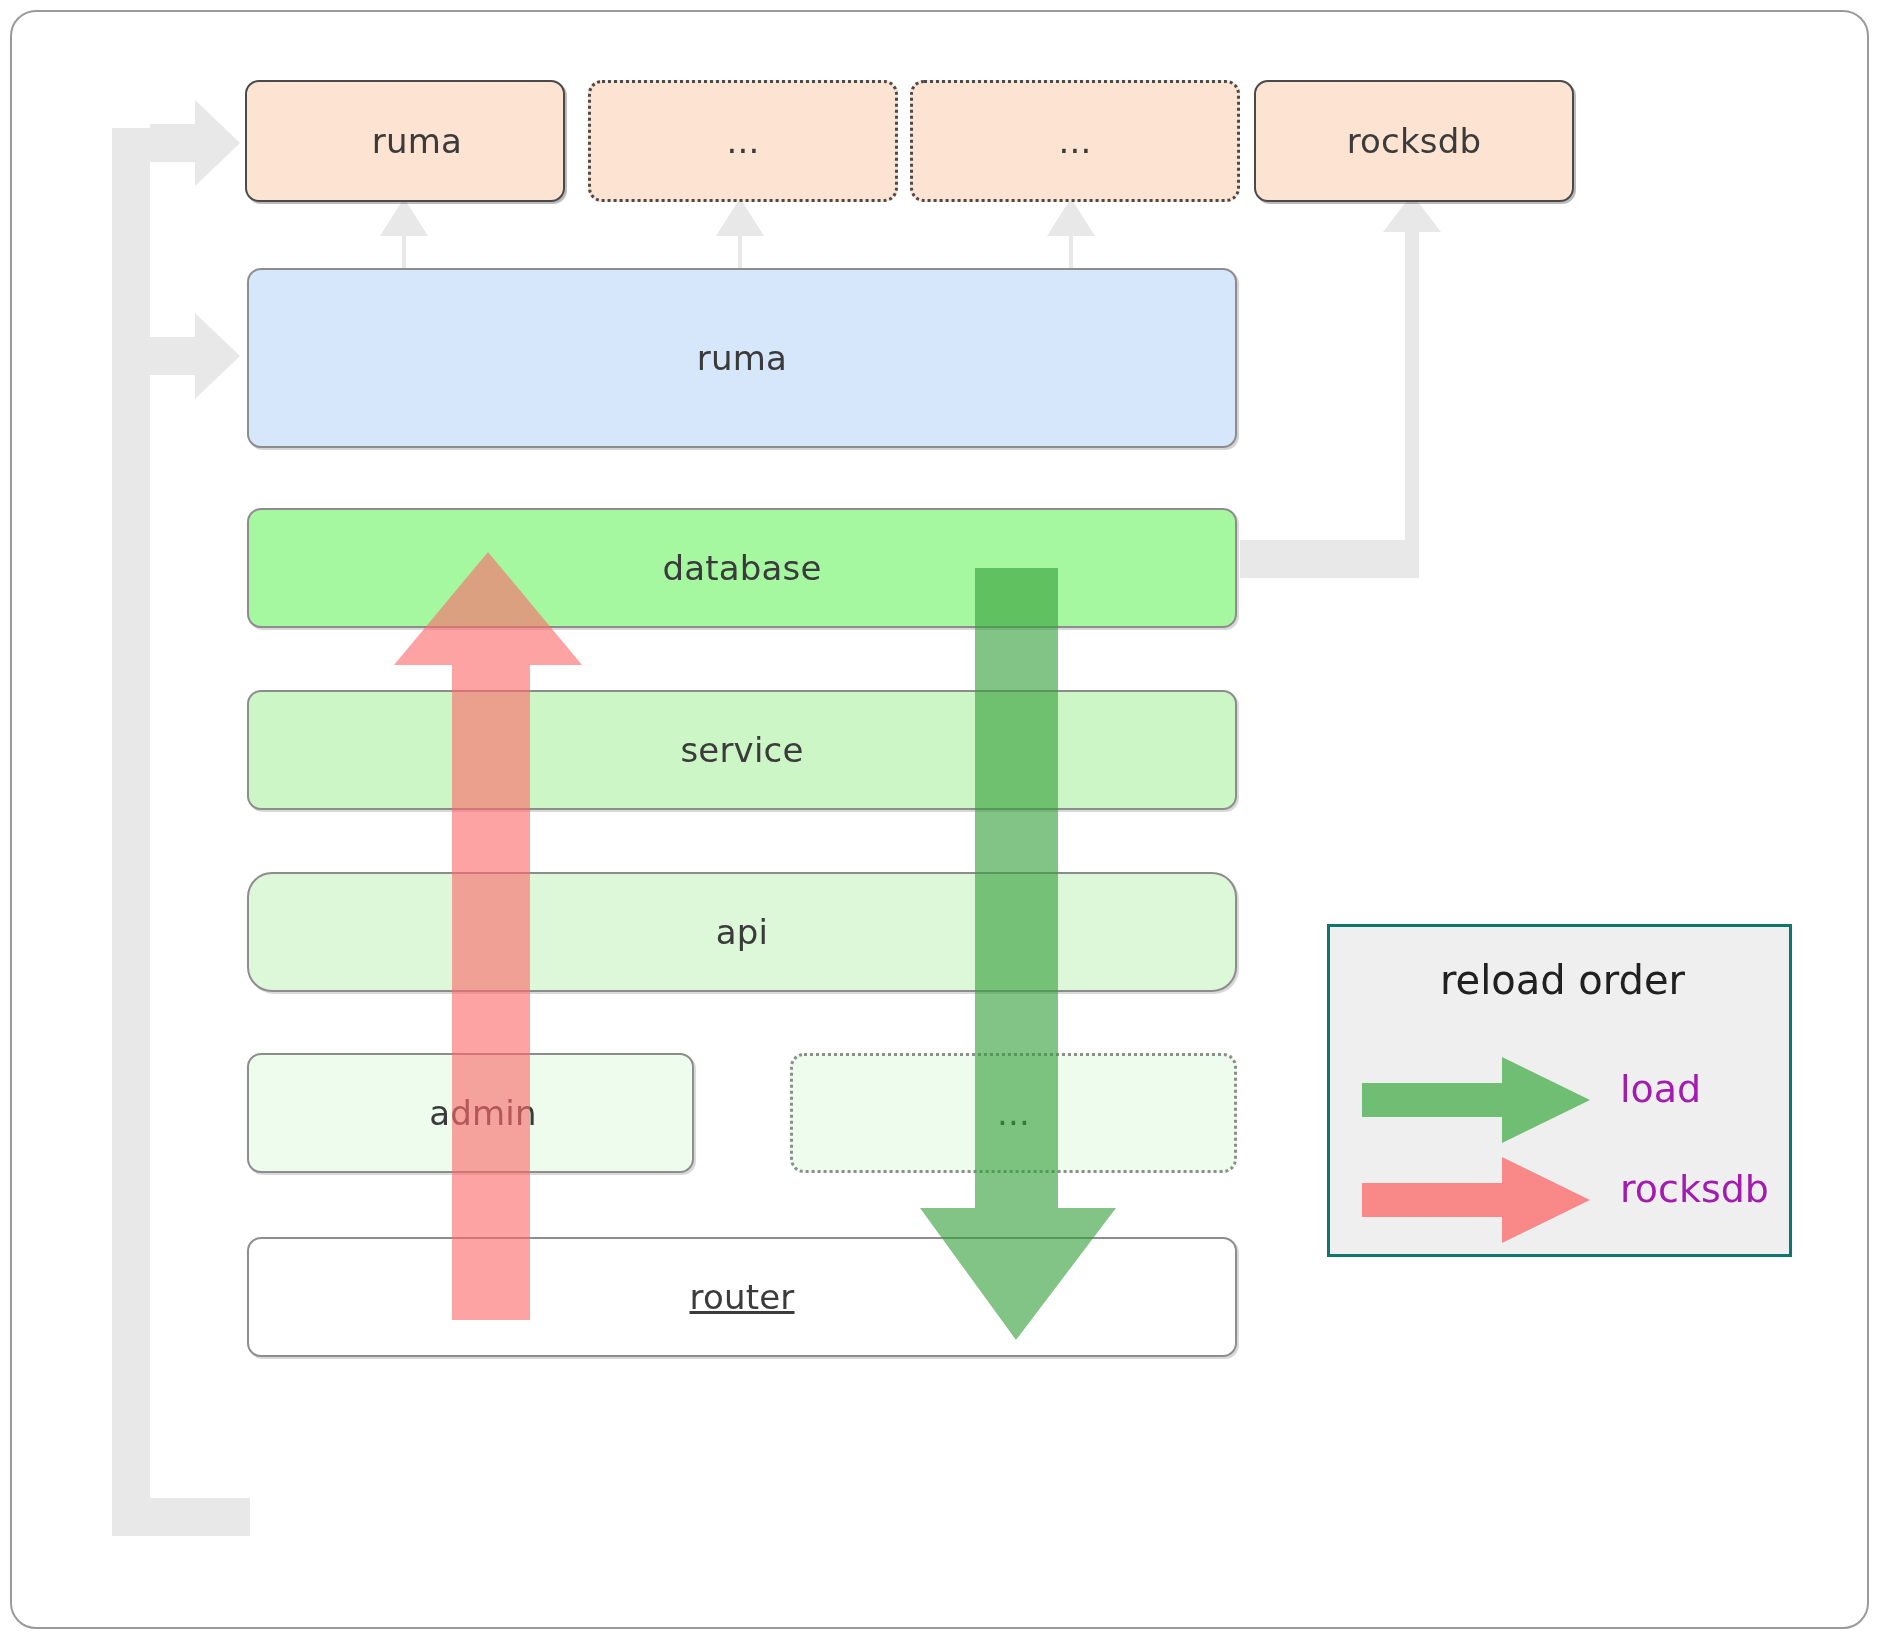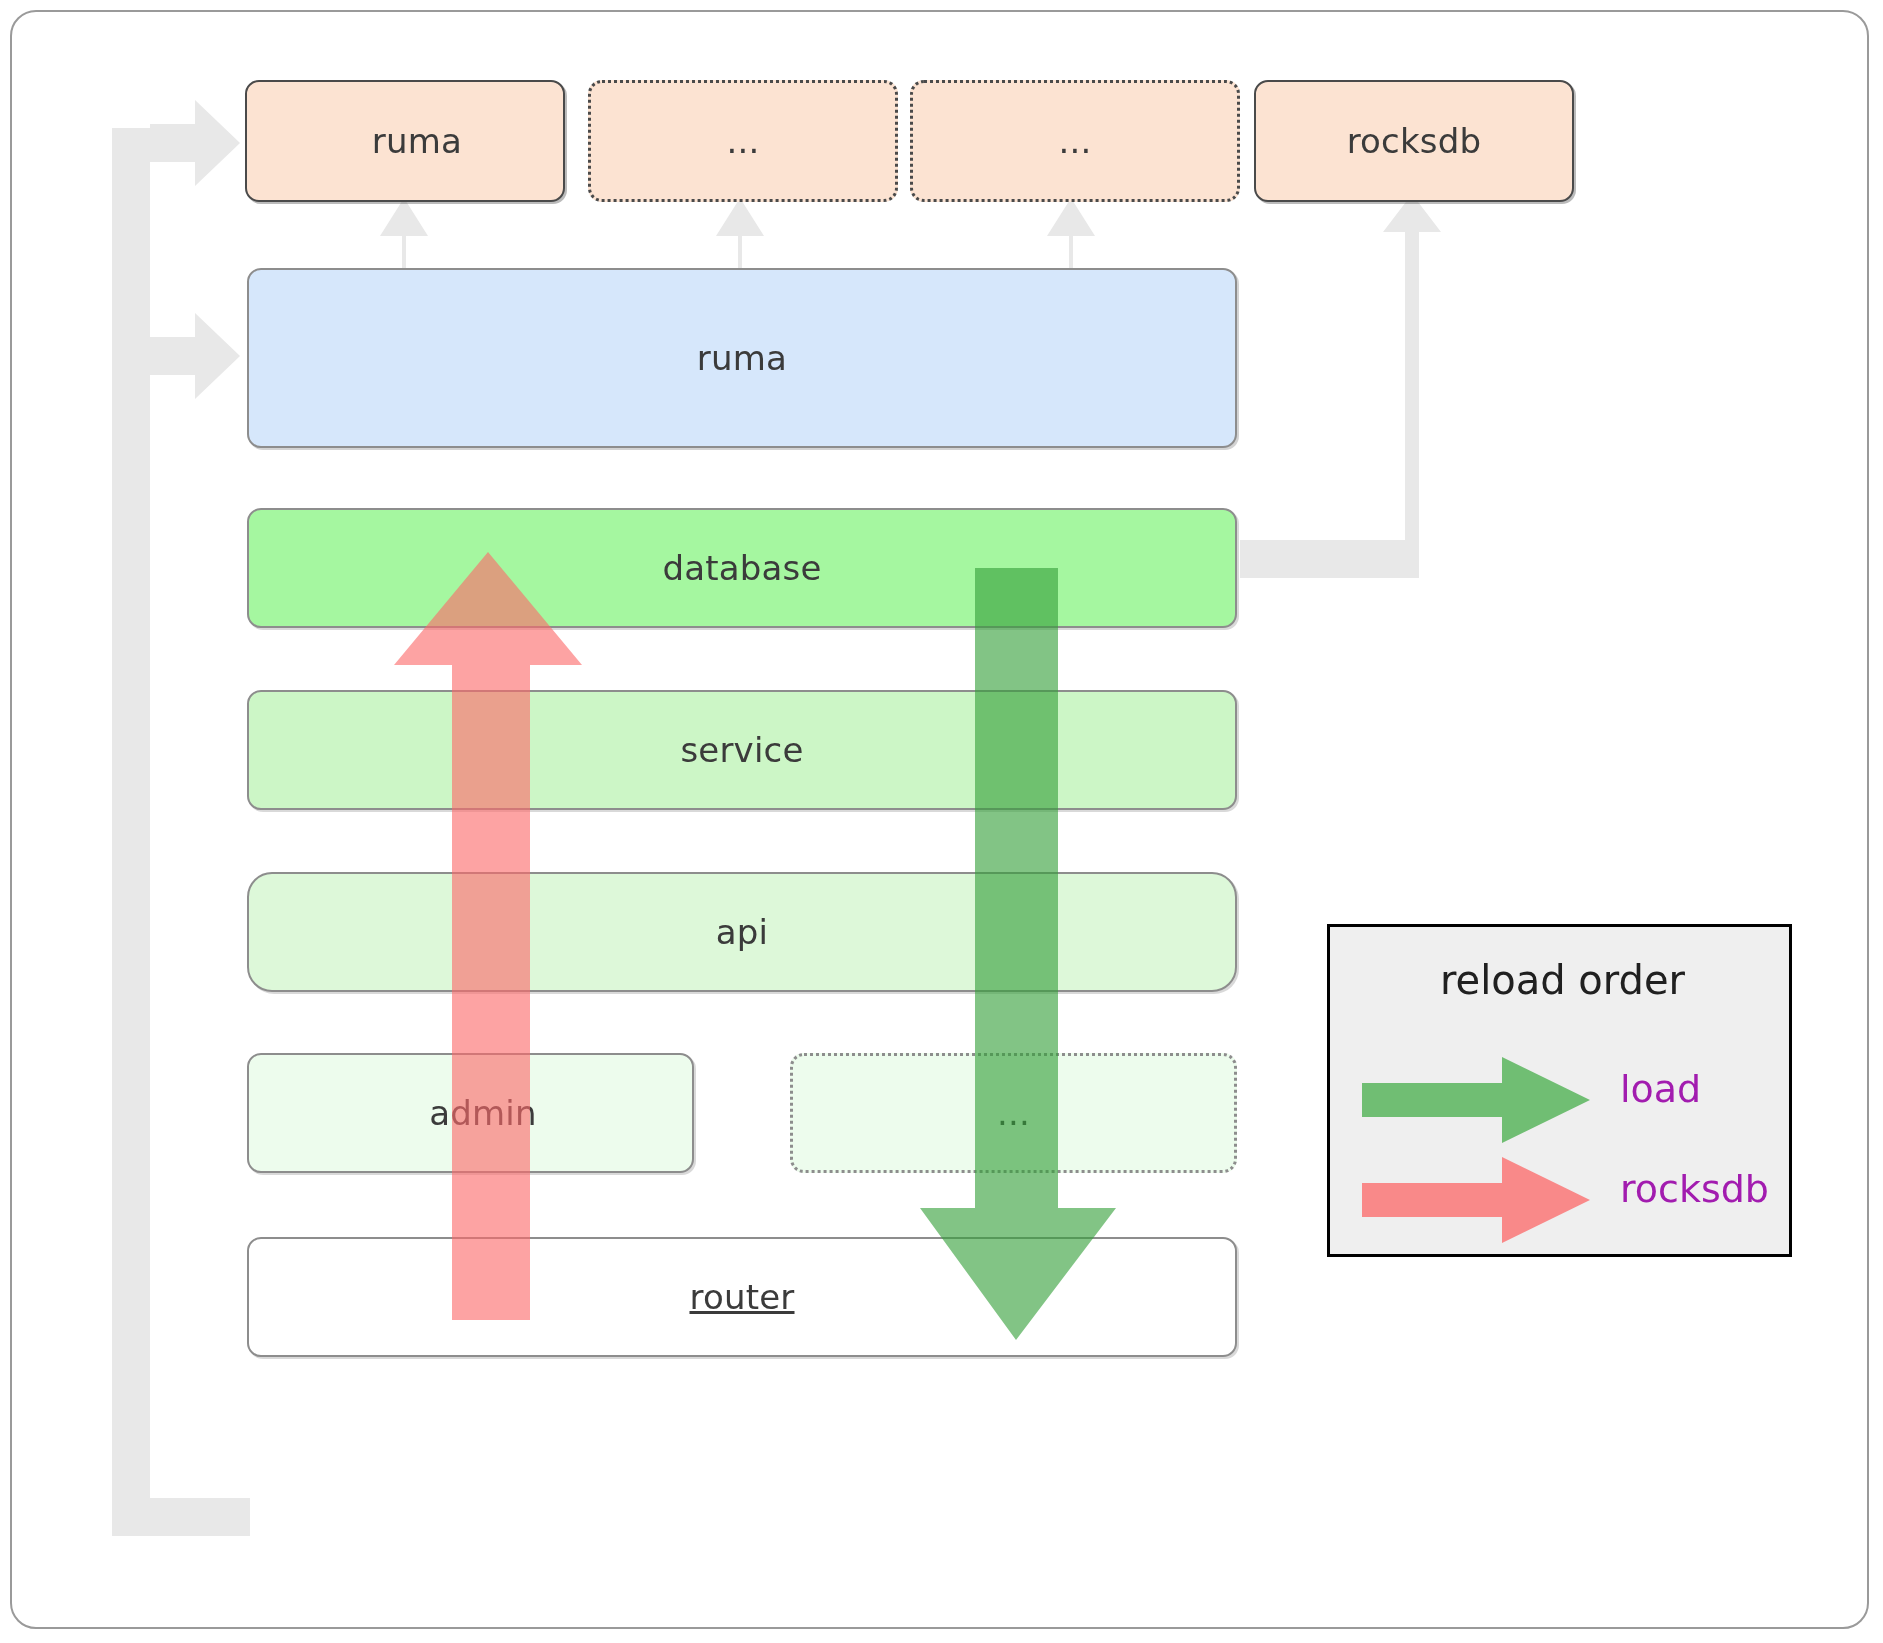--- a/index.html
+++ b/index.html
@@ -91,21 +91,21 @@
   }
 
   
   .legend {
     position: absolute;
     left: 1327px;
     top: 924px;
     width: 465px;
     height: 333px;
     background: #efefef;
-    border: 3px solid #000000;
+    border: 3px solid #0f766e;
     box-sizing: border-box;
   }
   .legend-title {
     position: absolute;
     left: 0;
     top: 30px;
     width: 465px;
     text-align: center;
     font-size: 40px;
     color: #202020;

